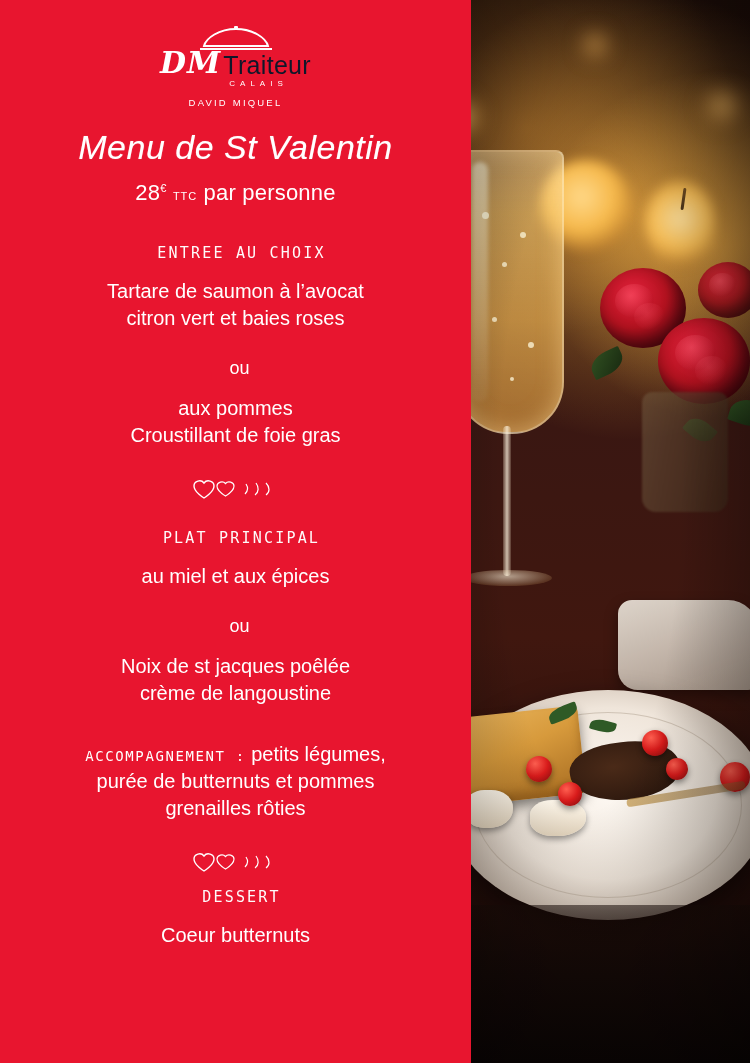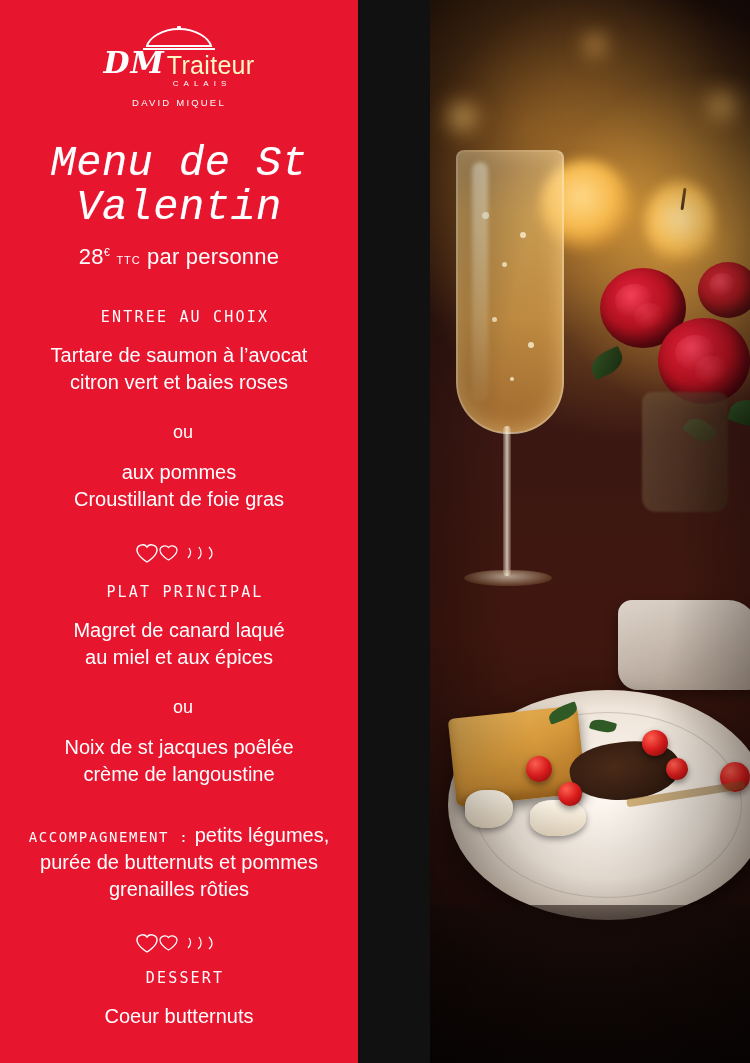--- a/index.html
+++ b/index.html
@@ -184,21 +184,21 @@
   .photo .vignette {
     position: absolute; inset: 0;
     background: radial-gradient(ellipse at 50% 45%, rgba(0,0,0,0) 40%, rgba(0,0,0,0.45) 100%);
     pointer-events: none;
   }
 
   
   .panel {
     position: absolute;
     top: 0; left: 0;
-    width: 358px;
+    width: 471px;
     height: 1063px;
     background: #e8152f;
     color: #ffffff;
     text-align: center;
   }
 
   .logo-wrap { padding-top: 26px; }
   .logo { display: inline-block; position: relative; }
   .logo-row {
     display: flex; align-items: flex-end; justify-content: center; gap: 2px;
@@ -209,45 +209,45 @@
     font-weight: bold;
     font-size: 30px;
     letter-spacing: 1px;
     line-height: 1;
     color: #ffffff;
   }
   .logo-traiteur {
     font-family: "Liberation Sans", sans-serif;
     font-size: 25px;
     line-height: 1;
-    color: #fef9c3;
+    color: #0f172a;
     letter-spacing: 0.3px;
   }
   .logo-dome { display: block; margin: 0 auto -4px auto; }
   .logo-calais {
     font-size: 8px;
     letter-spacing: 5px;
     margin-top: 1px;
     margin-left: 46px;
     color: #ffffff;
   }
   .logo-name {
     font-size: 9.5px;
     letter-spacing: 2.2px;
     margin-top: 9px;
     color: #ffffff;
   }
 
   .title {
-    font-family: Liberation Mono, monospace;
+    font-family: Liberation Sans, sans-serif;
     font-style: italic;
-    font-size: 42px;
+    font-size: 34px;
     font-weight: normal;
     letter-spacing: 0.5px;
-    margin: 32px 0 0 0;
+    margin: 20px 0 0 0;
     line-height: 1.05;
     text-shadow: 0 0 1px rgba(255,255,255,0.4);
   }
   .price {
     font-size: 22px;
     font-weight: 300;
     margin-top: 14px;
     letter-spacing: 0.2px;
   }
   .price .sup { font-size: 11px; vertical-align: super; }
@@ -394,23 +394,22 @@
     <div class="divider">
       <svg width="92" height="30" viewBox="0 0 92 30">
         <path d="M24 9 C24 4 17 2 14 6 C11 2 4 4 4 9 C4 15 14 21 14 21 C14 21 24 15 24 9 Z" fill="none" stroke="#ffffff" stroke-width="1.4"></path>
         <path d="M44 9 C44 5 38 3.5 35.5 6.5 C33 3.5 27 5 27 9 C27 14 35.5 19 35.5 19 C35.5 19 44 14 44 9 Z" fill="none" stroke="#ffffff" stroke-width="1.2"></path>
         <path d="M56 7 C58 10 58 14 55 17" fill="none" stroke="#ffffff" stroke-width="1.2"></path>
         <path d="M66 6 C69 10 69 15 65 18" fill="none" stroke="#ffffff" stroke-width="1.2"></path>
         <path d="M76 6 C80 10 80 15 76 18" fill="none" stroke="#ffffff" stroke-width="1.2"></path>
       </svg>
     </div>
 
-    <div class="section-head" style="margin-top:10px">PLAT PRINCIPAL</div>
+    <div class="section-head" style="margin-top:20px">PLAT PRINCIPAL</div>
     <div class="dish">
-      <div>Magret de canard laqué</div>
       <div>au miel et aux épices</div>
     </div>
     <div class="ou">ou</div>
     <div class="dish">
       <div>Noix de st jacques poêlée</div>
       <div>crème de langoustine</div>
     </div>
 
     <div class="accompaniment">
       <span class="lbl">ACCOMPAGNEMENT :</span>

